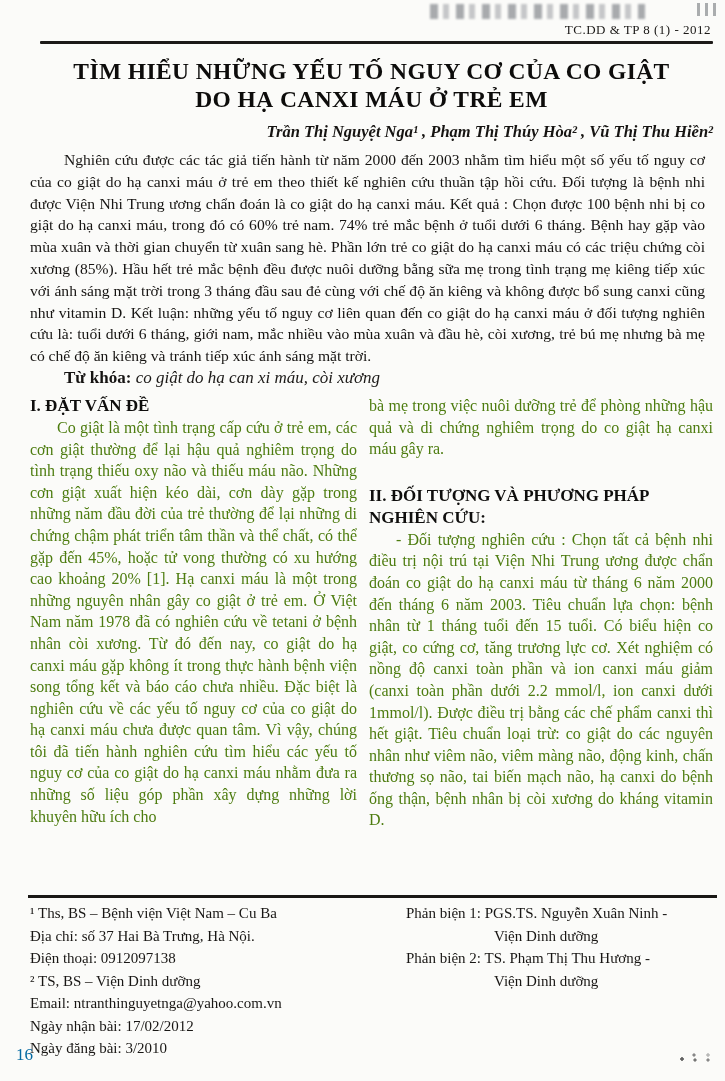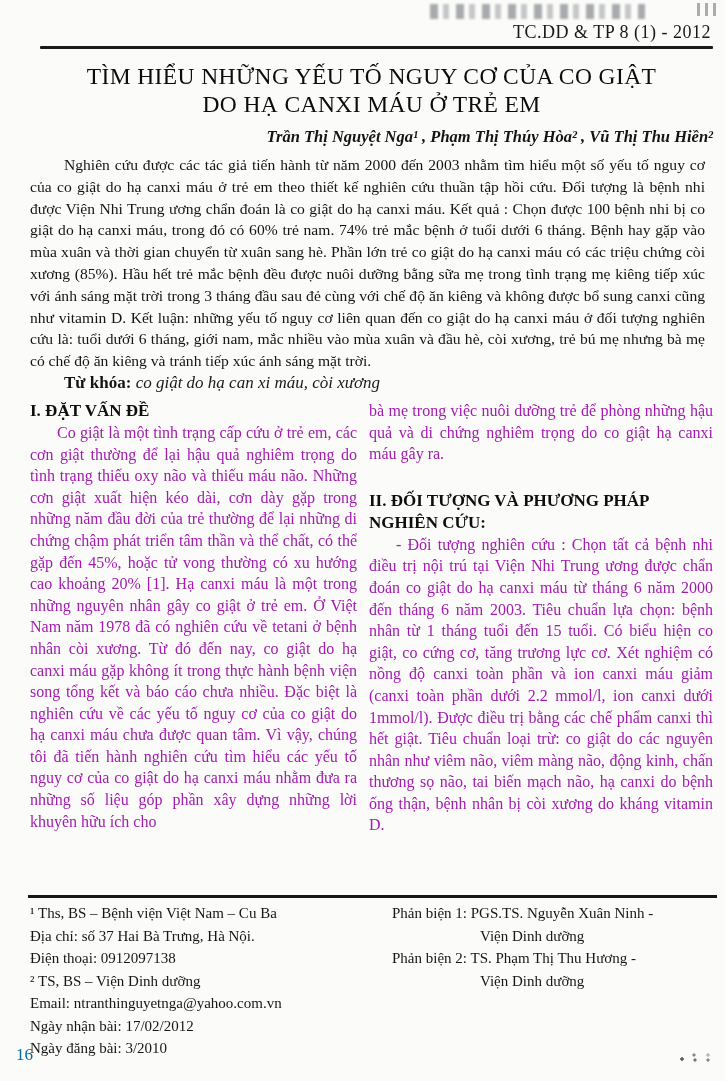--- a/index.html
+++ b/index.html
@@ -25,37 +25,37 @@
   }
   .smudge2{
     position:absolute;top:3px;left:697px;width:20px;height:13px;
     background:repeating-linear-gradient(90deg, rgba(90,95,100,.5) 0 3px, rgba(0,0,0,0) 3px 8px);
     filter:blur(.6px);
   }
   .journal-header{
     text-align:right;
     padding-right:2px;
     margin-top:18px;
-    font-size:18px;
+    font-size:13px;
     letter-spacing:.5px;
     color:#1a1816;
   }
   .header-rule{
     margin-top:3px;
     margin-left:10px;
     height:3px;
     background:#1c1a18;
     border-radius:1px;
   }
   h1.title{
     margin:13px 0 0 0;
     text-align:center;
     font-size:23.5px;
     line-height:28px;
-    font-weight:normal;
+    font-weight:bold;
     letter-spacing:.4px;
     color:#0d0c0b;
   }
   .authors{
     margin-top:9px;
     text-align:right;
     padding-left:95px;
     font-size:16.5px;
     font-weight:bold;
     font-style:italic;
@@ -91,31 +91,32 @@
     font-size:17px;
     line-height:22px;
     font-weight:bold;
     color:#0f0e0d;
   }
   .col p{
     margin:0;
     font-size:16px;
     line-height:21.6px;
     text-align:justify;
-    color:#a21caf;
+    color:#4d7c0f;
   }
   .col p.indent{text-indent:27px;}
   .col.right h2{margin-top:25px;}
   .footnote-rule{
     position:absolute;left:28px;right:8px;top:895px;
     height:2.5px;background:#191715;
   }
   .footnotes{
     position:absolute;left:30px;right:10px;top:902px;
     display:flex;
+    gap:14px;
   }
   .fn-left{
     flex:0 0 330px;
     font-size:15px;line-height:22.5px;color:#181614;
   }
   .fn-right{
     flex:1 1 auto;
     padding-left:32px;
     font-size:15px;line-height:22.5px;color:#181614;
   }

